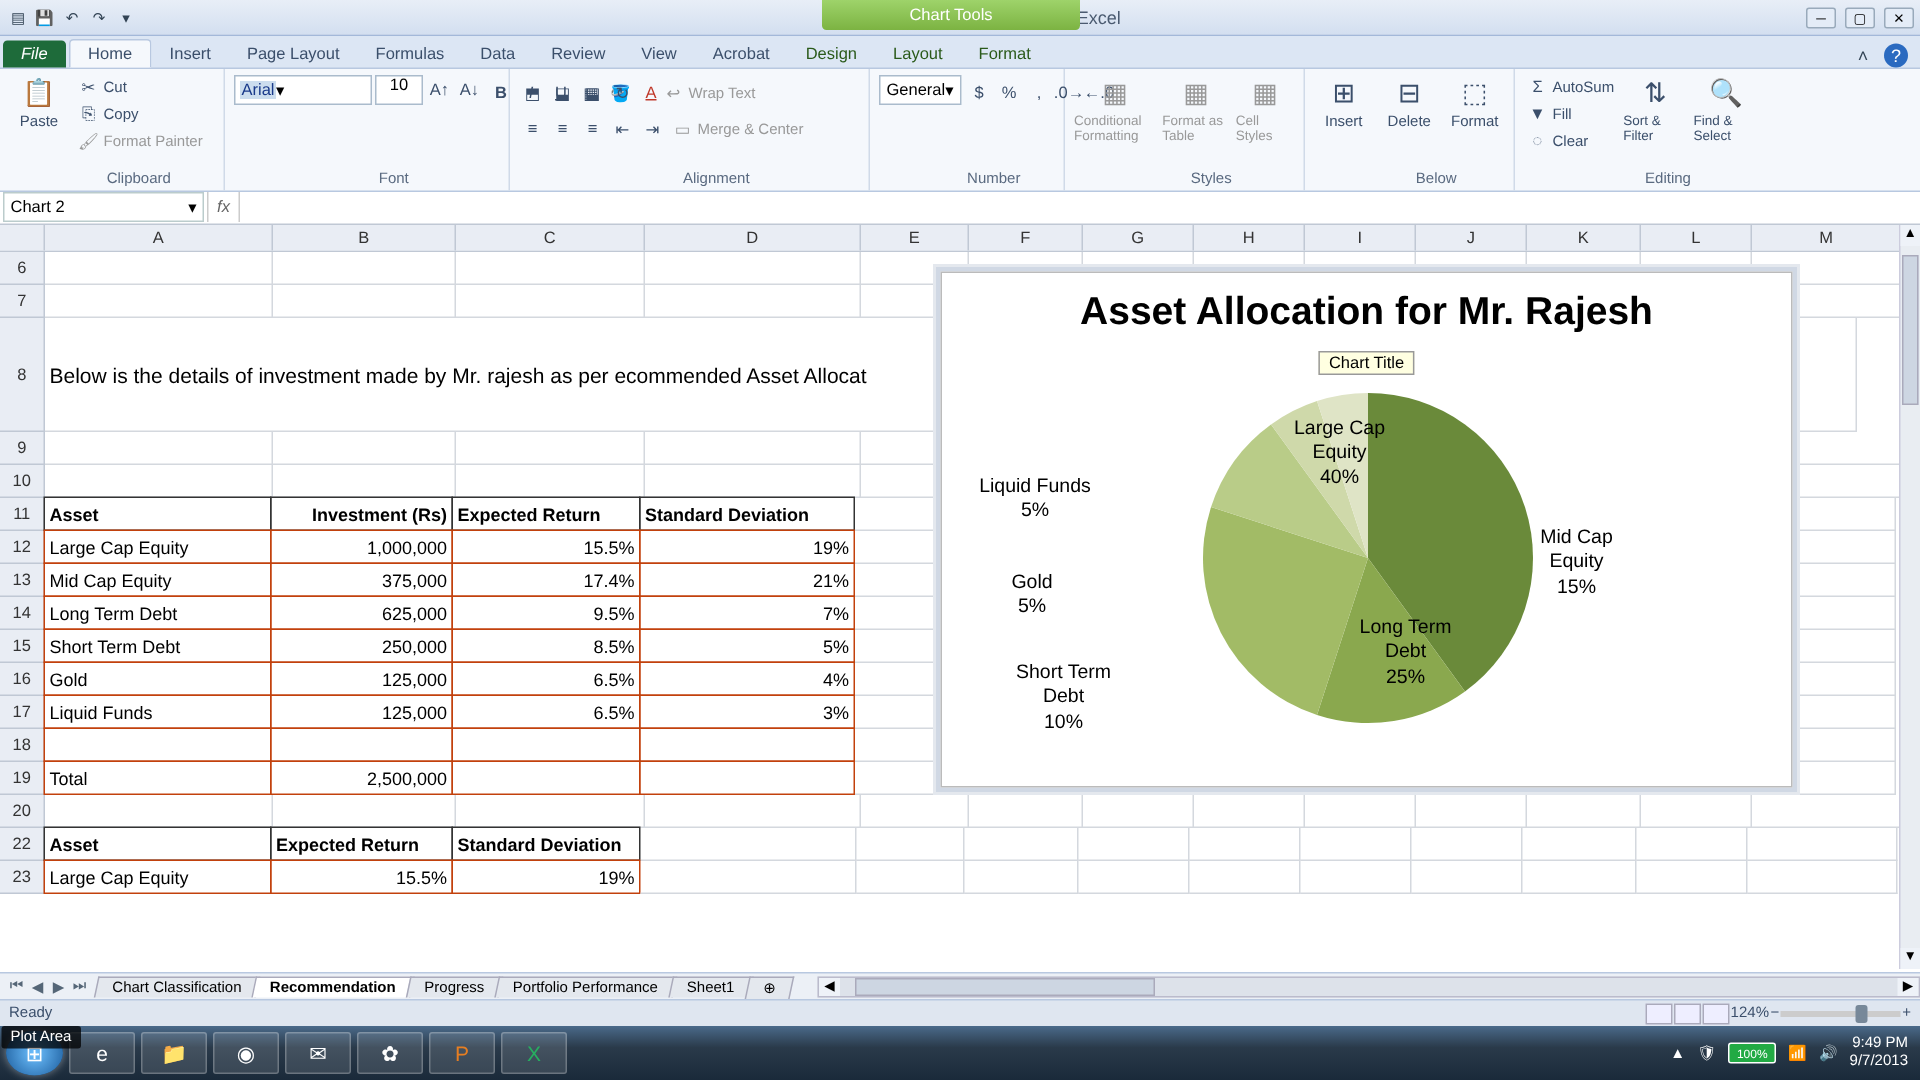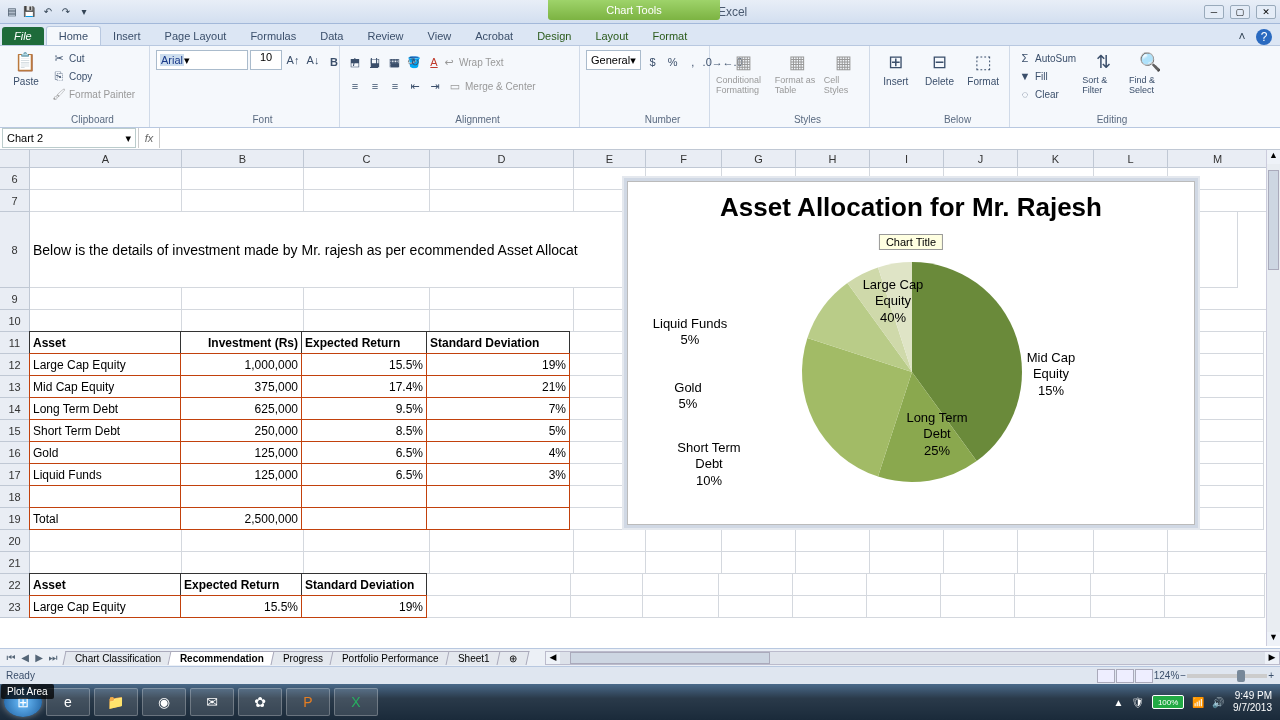--- a/index.html
+++ b/index.html
@@ -537,36 +537,20 @@
         <div class="cell colG"></div>
         <div class="cell colH"></div>
         <div class="cell colI"></div>
         <div class="cell colJ"></div>
         <div class="cell colK"></div>
         <div class="cell colL"></div>
         <div class="cell colM"></div>
       </div>
     <div class="row">
         <div class="rowhdr">20</div>
-        <div class="cell colA"></div>
-        <div class="cell colB"></div>
-        <div class="cell colC"></div>
-        <div class="cell colD"></div>
-        <div class="cell colE"></div>
-        <div class="cell colF"></div>
-        <div class="cell colG"></div>
-        <div class="cell colH"></div>
-        <div class="cell colI"></div>
-        <div class="cell colJ"></div>
-        <div class="cell colK"></div>
-        <div class="cell colL"></div>
-        <div class="cell colM"></div>
-      </div>
-    <div class="row">
-        <div class="rowhdr">21</div>
         <div class="cell colA"></div>
         <div class="cell colB"></div>
         <div class="cell colC"></div>
         <div class="cell colD"></div>
         <div class="cell colE"></div>
         <div class="cell colF"></div>
         <div class="cell colG"></div>
         <div class="cell colH"></div>
         <div class="cell colI"></div>
         <div class="cell colJ"></div>

